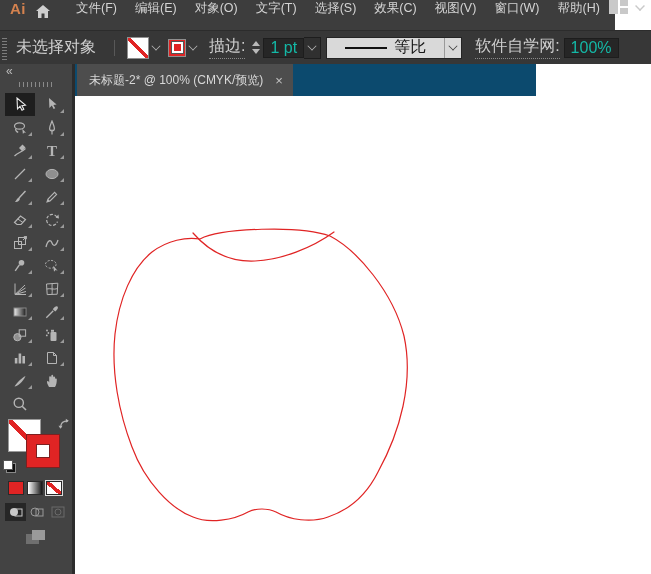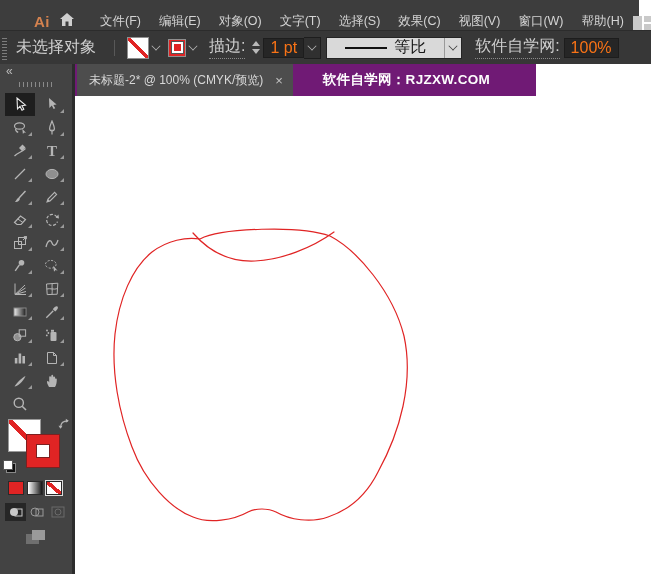--- a/index.html
+++ b/index.html
@@ -1,21 +1,21 @@
 <!DOCTYPE html>
 <html><head>
 <meta charset="utf-8">
 <style>
   html,body{margin:0;padding:0;}
   body{width:651px;height:574px;position:relative;overflow:hidden;
        background:#fff;font-family:"Liberation Sans",sans-serif;
        -webkit-font-smoothing:antialiased;}
   
   .menubar{position:absolute;left:0;top:0;width:615px;height:30px;background:#3d3d3d;
-           display:flex;align-items:flex-end;color:#d4d4d4;font-size:12.5px;padding-left:24px;}
+           display:flex;align-items:flex-start;color:#d4d4d4;font-size:12.5px;}
   .ai-logo{color:#d4824f;font-weight:bold;font-size:15px;padding:0 9px 0 10px;letter-spacing:0.5px;}
   .home-btn{width:26px;height:22px;display:flex;align-items:center;justify-content:center;}
   .vsep{width:1px;height:16px;background:#585858;margin:0 8px;}
   .menu-item{padding:0 9px;white-space:nowrap;cursor:default;}
   .mb-right{margin-left:auto;display:flex;align-items:center;padding-right:12px;gap:7px;}
   .ws-icon{display:flex;gap:2px;}
   .ws-icon .c1{width:9px;height:14px;background:#c9c9c9;}
   .ws-icon .c2{display:flex;flex-direction:column;gap:2px;}
   .ws-icon .c2 i{display:block;width:8px;height:6px;background:#c9c9c9;}
   .chev{width:8px;height:8px;border-right:2px solid #c9c9c9;border-bottom:2px solid #c9c9c9;
@@ -35,35 +35,35 @@
       display:flex;align-items:center;justify-content:center;box-sizing:border-box;}
   .stroke-red i{display:block;width:7px;height:7px;border:2px solid #fff;outline:1px solid #555;}
   .dchev{width:7px;height:7px;border-right:1.5px solid #b9b9b9;border-bottom:1.5px solid #b9b9b9;
          transform:rotate(45deg) scale(.8);margin-top:-3px;}
   .dotted-label{border-bottom:1px dotted #8a8a8a;padding-bottom:1px;margin:0 4px 0 8px;cursor:pointer;}
   .stepper{display:flex;flex-direction:column;gap:3px;margin:0 3px;cursor:pointer;}
   .stepper .up{width:0;height:0;border-left:4px solid transparent;border-right:4px solid transparent;
                border-bottom:5px solid #b9b9b9;}
   .stepper .dn{width:0;height:0;border-left:4px solid transparent;border-right:4px solid transparent;
                border-top:5px solid #b9b9b9;}
-  .dark-field{background:#262626;border:1px solid #1d1d1d;color:#f97316;height:20px;
+  .dark-field{background:#262626;border:1px solid #1d1d1d;color:#14b8a6;height:20px;
               display:flex;align-items:center;padding:0 6px;box-sizing:border-box;}
   .field-chev{background:#303030;height:20px;width:16px;display:flex;align-items:center;
               justify-content:center;border:1px solid #1d1d1d;border-left:none;cursor:pointer;}
   .light-dd{display:flex;align-items:center;height:22px;background:#d9d9d9;color:#161616;
             border:1px solid #242424;box-sizing:border-box;margin:0 5px;cursor:pointer;}
   .light-dd .seg{display:flex;align-items:center;padding:0 18px;height:100%;}
   .light-dd .chevseg{border-left:1px solid #9a9a9a;width:16px;display:flex;align-items:center;
                      justify-content:center;height:100%;}
   .light-dd .chevseg b{width:7px;height:7px;border-right:1.6px solid #3a3a3a;
                        border-bottom:1.6px solid #3a3a3a;transform:rotate(45deg) scale(.8);margin-top:-3px;}
   .profile-line{width:42px;height:2px;background:#111;margin-right:7px;}
   .brush-dot{width:6px;height:6px;border-radius:50%;background:#111;margin-right:8px;}
   
-  .tabbar{position:absolute;left:75px;top:64px;width:461px;height:32px;background:#701a75;
+  .tabbar{position:absolute;left:75px;top:64px;width:461px;height:32px;background:#0c4a6e;
           display:flex;align-items:center;}
   .doc-tab{height:32px;background:#4d4d4d;display:flex;align-items:center;color:#d8d8d8;
            font-size:12px;padding:0 10px 0 12px;gap:12px;margin-left:2px;cursor:pointer;}
   .tab-close{color:#c3c3c3;font-size:13px;cursor:pointer;line-height:1;}
   .site-text{color:#fdfdfd;font-weight:bold;font-size:13.5px;margin-left:30px;letter-spacing:0.3px;}
   
   .toolbar{position:absolute;left:0;top:64px;width:75px;height:510px;background:#434343;
            border-right:3px solid #2c2c2c;box-sizing:border-box;}
   .tb-collapse{color:#bdbdbd;font-size:12px;padding:1px 0 0 6px;cursor:pointer;line-height:13px;}
   .tb-grip{width:34px;height:5px;margin:4px auto 6px auto;
@@ -171,21 +171,20 @@
   </span>
   <span class="dotted-label">软件自学网:</span>
   <span class="dark-field">100%</span>
 </div>
 
 <div class="tabbar">
   <span class="doc-tab">
     <span>未标题-2* @ 100% (CMYK/预览)</span>
     <span class="tab-close">×</span>
   </span>
-  <span class="site-text">软件自学网：RJZXW.COM</span>
 </div>
 
 <div class="toolbar">
   <div class="tb-collapse">«</div>
   <div class="tb-grip"></div>
   <div class="tool-grid">
     <div class="tool active">
       <svg width="16" height="16" viewBox="0 0 16 16">
           <path d="M5 1 L5.5 12 L8 9.2 L10 13.2 L11.8 12.3 L9.9 8.6 L13.4 8.2 Z" fill="none" stroke="#ececec" stroke-width="1.1"></path>
         </svg>

